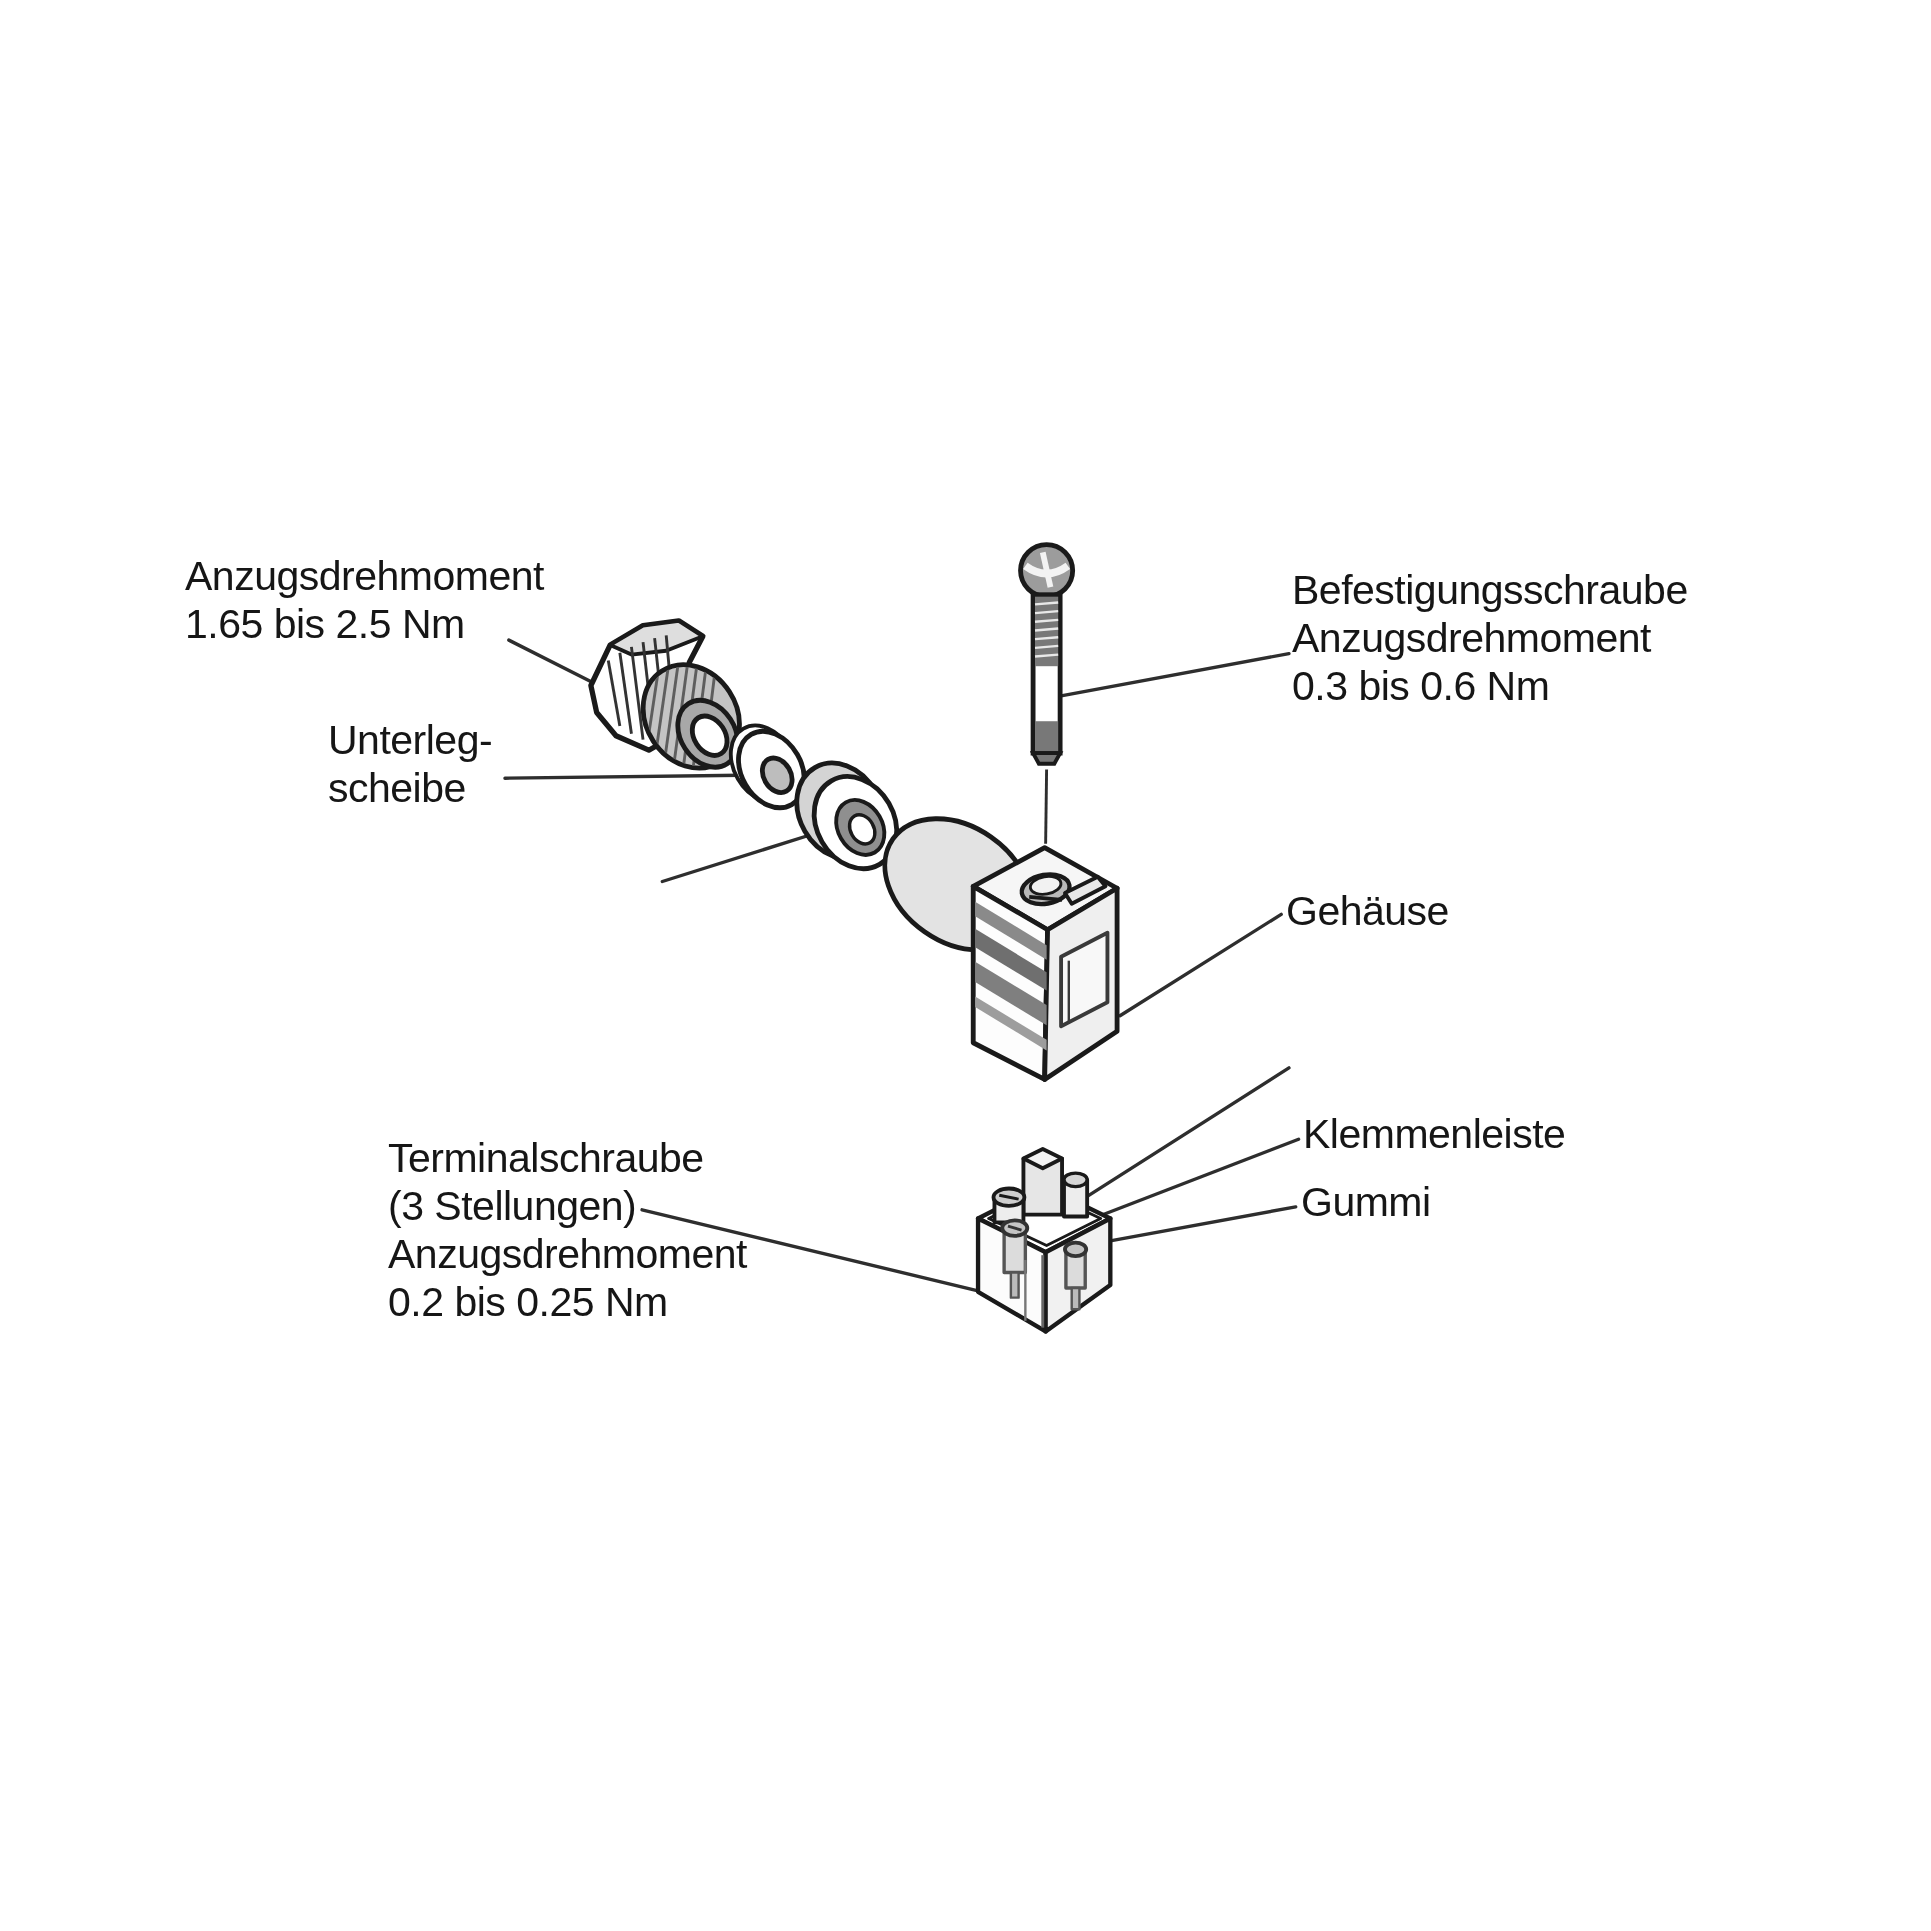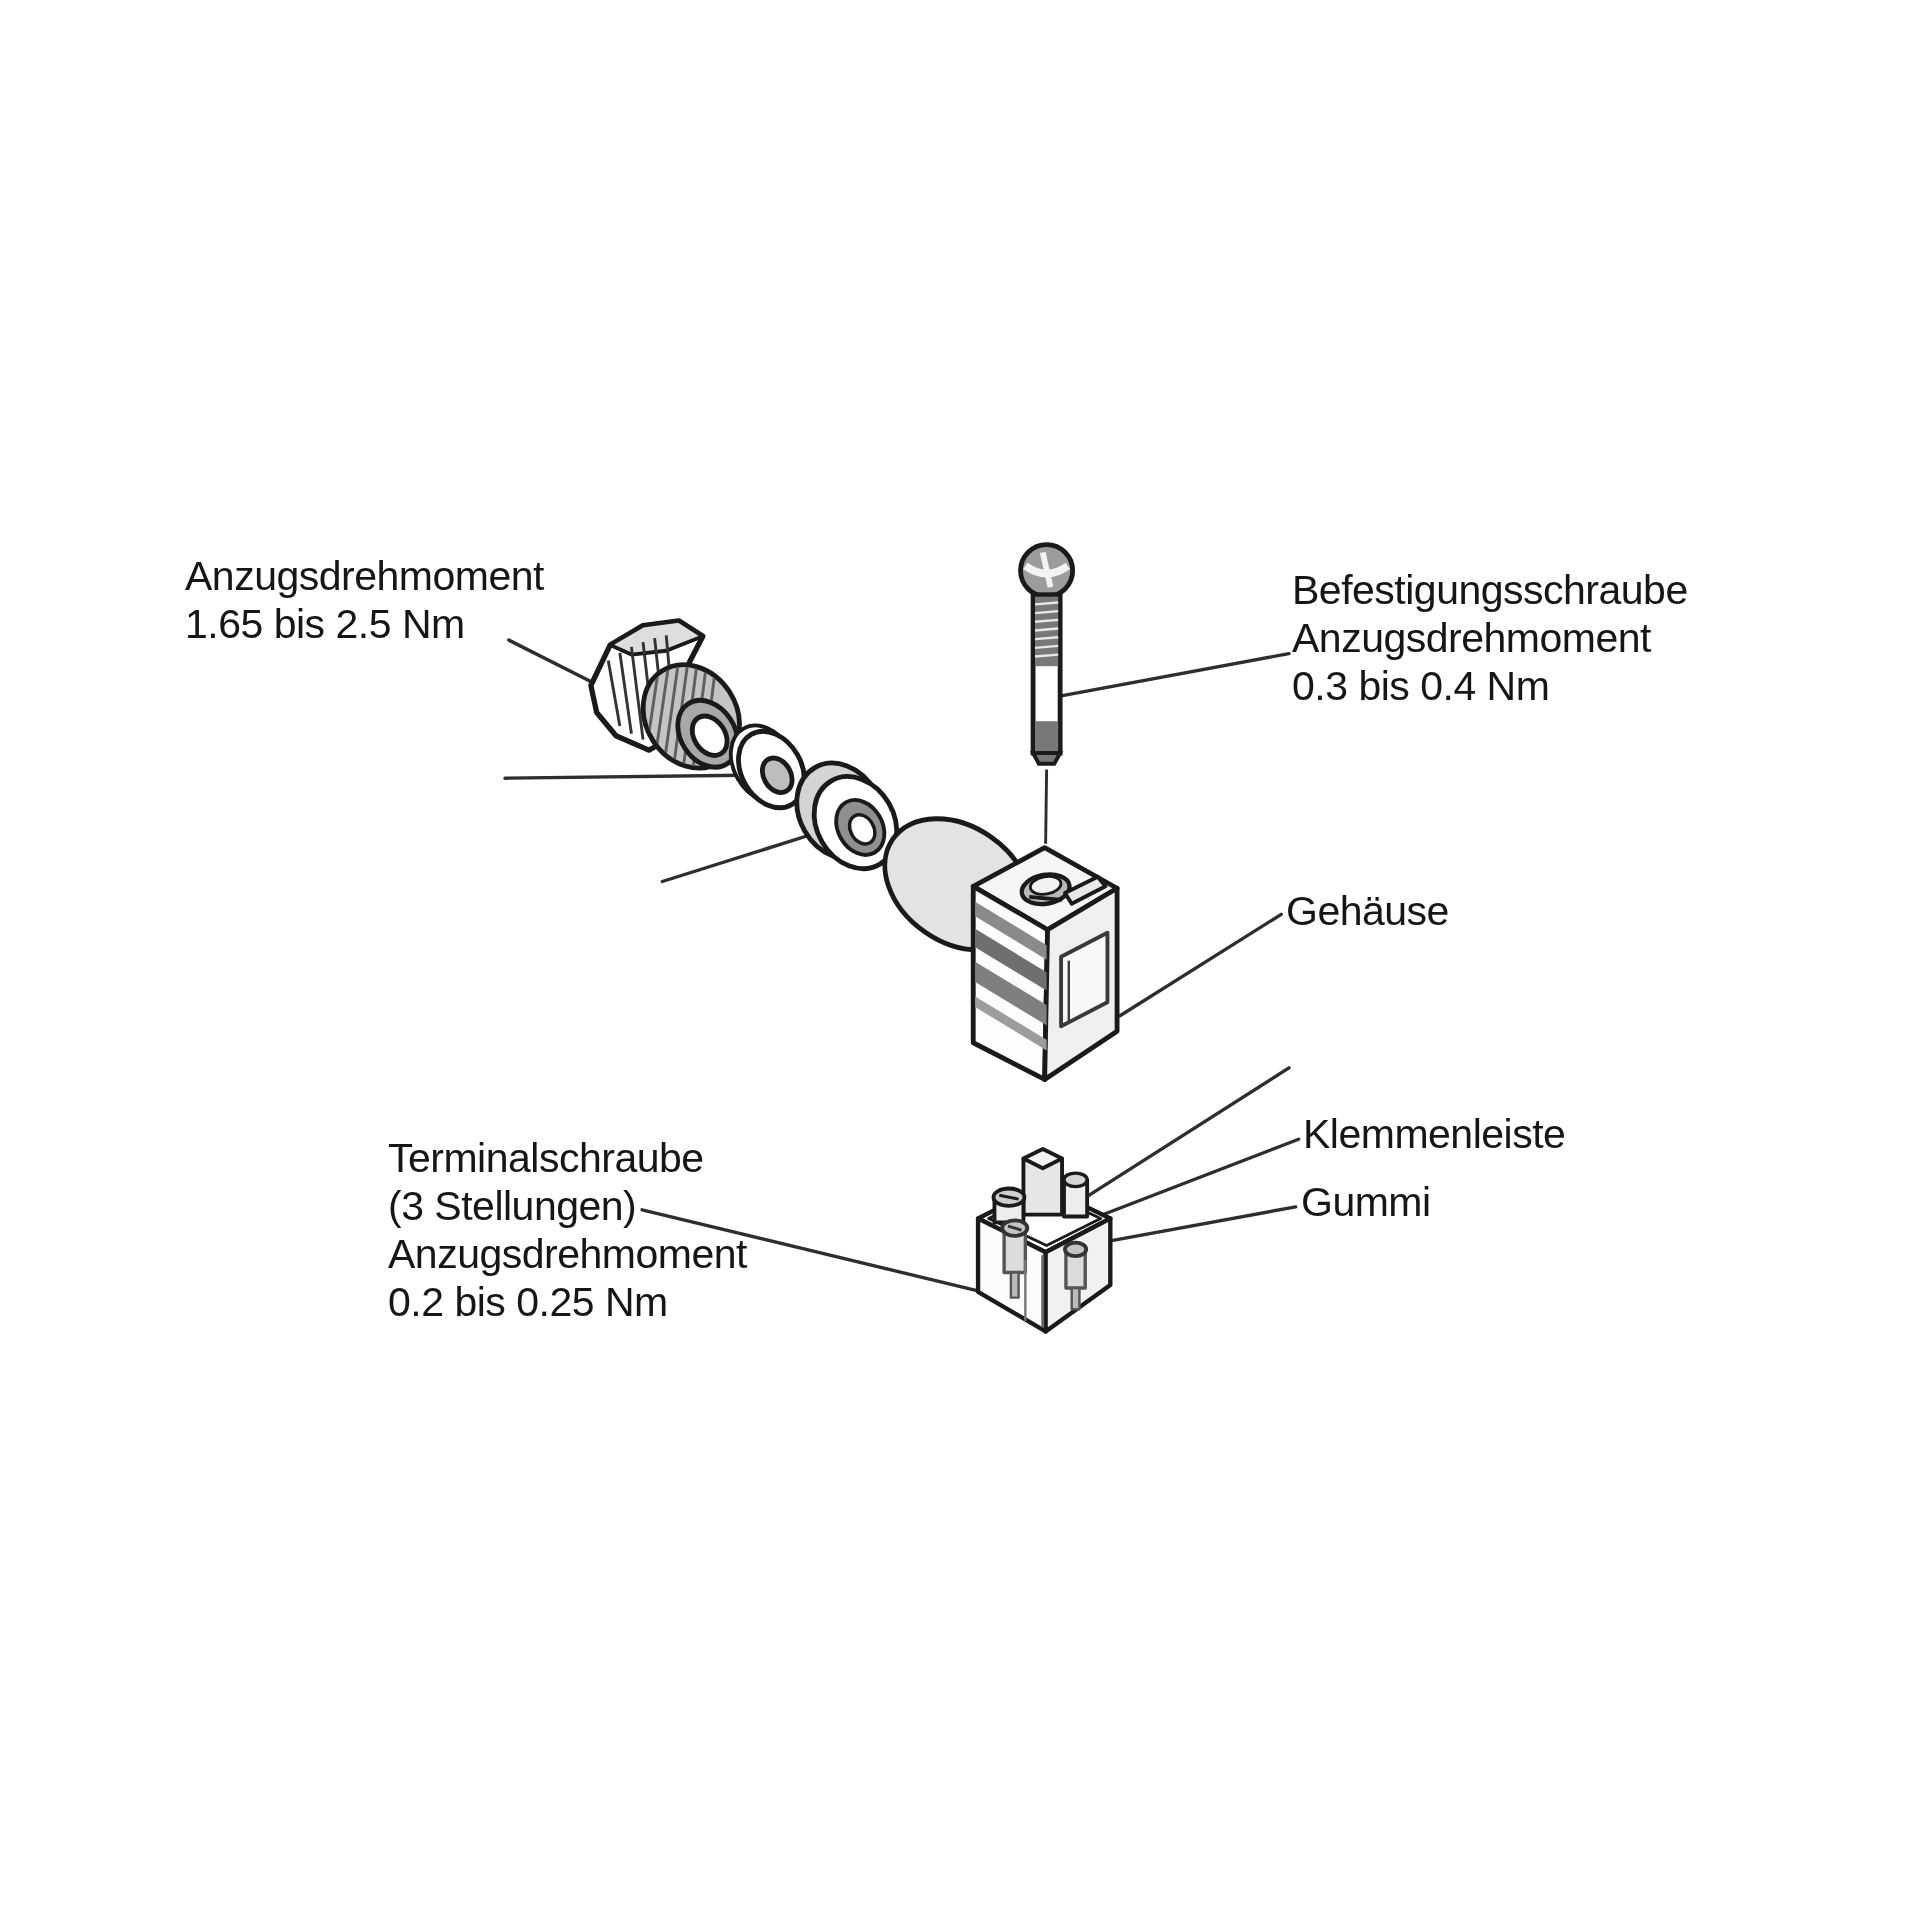--- a/index.html
+++ b/index.html
@@ -145,25 +145,27 @@
         <rect x="1110" y="1334" width="8" height="22" fill="#bbbbbb" stroke="#555555" stroke-width="2.5"></rect>
         <line x1="1080" y1="1300" x2="1080" y2="1375" stroke="#666666" stroke-width="3"></line>
         <line x1="1062" y1="1305" x2="1062" y2="1368" stroke="#777777" stroke-width="2.5"></line>
       </g>
     </g>
   </svg>
 
   <div class="lbl" style="left:185px;top:552px">Anzugsdrehmoment
 1.65 bis 2.5 Nm</div>
 
+  <div class="lbl" style="left:328px;top:716px">Unterleg-
+scheibe</div>
 
 
   <div class="lbl" style="left:1292px;top:566px">Befestigungsschraube
 Anzugsdrehmoment
-0.3 bis 0.4 Nm</div>
+0.3 bis 0.6 Nm</div>
 
   <div class="lbl" style="left:1286px;top:887px">Gehäuse</div>
 
 
   <div class="lbl" style="left:1303px;top:1110px">Klemmenleiste</div>
 
   <div class="lbl" style="left:1301px;top:1178px">Gummi</div>
 
   <div class="lbl" style="left:388px;top:1134px">Terminalschraube
 (3 Stellungen)

